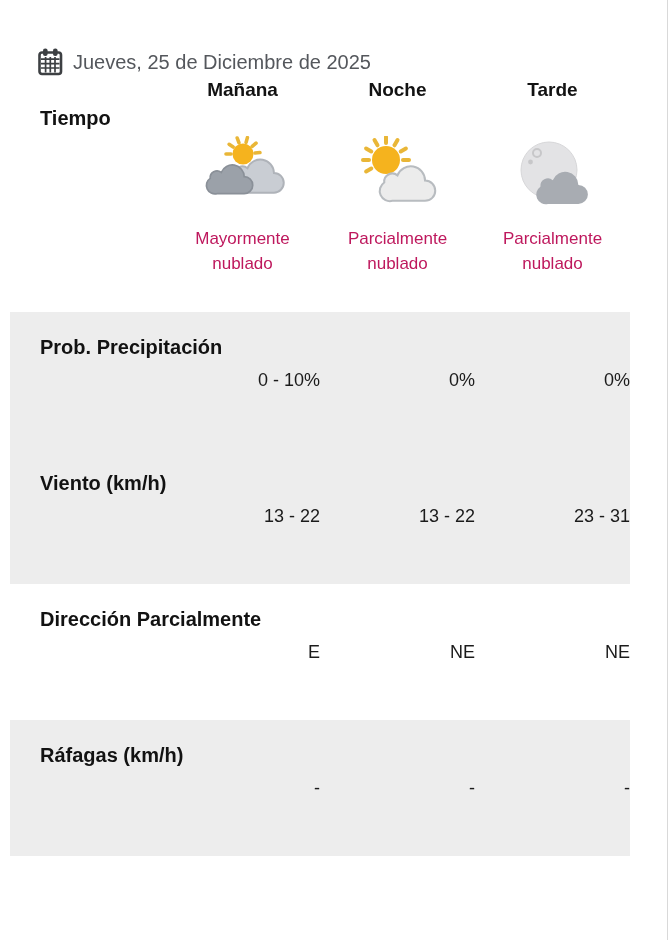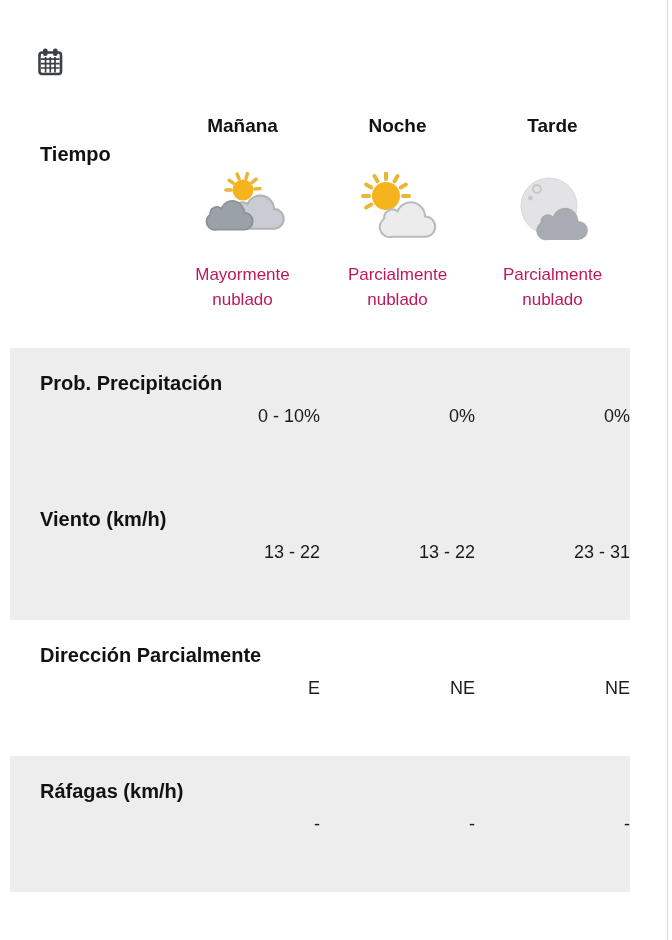--- a/index.html
+++ b/index.html
@@ -19,21 +19,21 @@
   .date-header {
     display:flex; align-items:center; gap:10px;
     margin:48px 0 0 38px;
     font-size:20px; color:#54575c;
     height:28px;
   }
   .cal-icon svg { display:block; }
   
   .table { margin-left:10px; width:620px; }
   .grid4 { display:grid; grid-template-columns:155px 155px 155px 155px; }
-  .col-head-row { margin-top:36px; }
+  .col-head-row { }
   .col-head {
     text-align:center; font-weight:bold; font-size:19px;
     color:#121212; line-height:28px;
   }
   .row-label {
     font-weight:bold; font-size:20px; color:#121212;
     padding-left:30px; line-height:28px;
   }
   .tiempo-label { }
   .icons-row { margin-top:4px; }
@@ -61,20 +61,21 @@
 
 <div class="date-header">
   <span class="cal-icon">
     <svg width="25" height="28" viewBox="0 0 25 28" aria-hidden="true">
       <rect x="1.5" y="4.5" width="21.5" height="21.5" rx="2.5" fill="none" stroke="#3d4043" stroke-width="2.6"></rect>
       <rect x="5" y="0.5" width="4.6" height="7.5" rx="2.1" fill="#3d4043"></rect>
       <rect x="15" y="0.5" width="4.6" height="7.5" rx="2.1" fill="#3d4043"></rect>
       <path d="M3 11.2 h18.5 M3 15.6 h18.5 M3 20 h18.5 M7.6 9 v15.5 M12.3 9 v15.5 M17 9 v15.5" stroke="#3d4043" stroke-width="1.7" fill="none"></path>
     </svg>
   </span>
+  <span>Jueves, 25 de Diciembre de 2025</span>
 </div>
 
 <div class="table">
 
   <div class="grid4 col-head-row">
     <div></div>
     <div class="col-head">Mañana</div>
     <div class="col-head">Noche</div>
     <div class="col-head">Tarde</div>
   </div>

